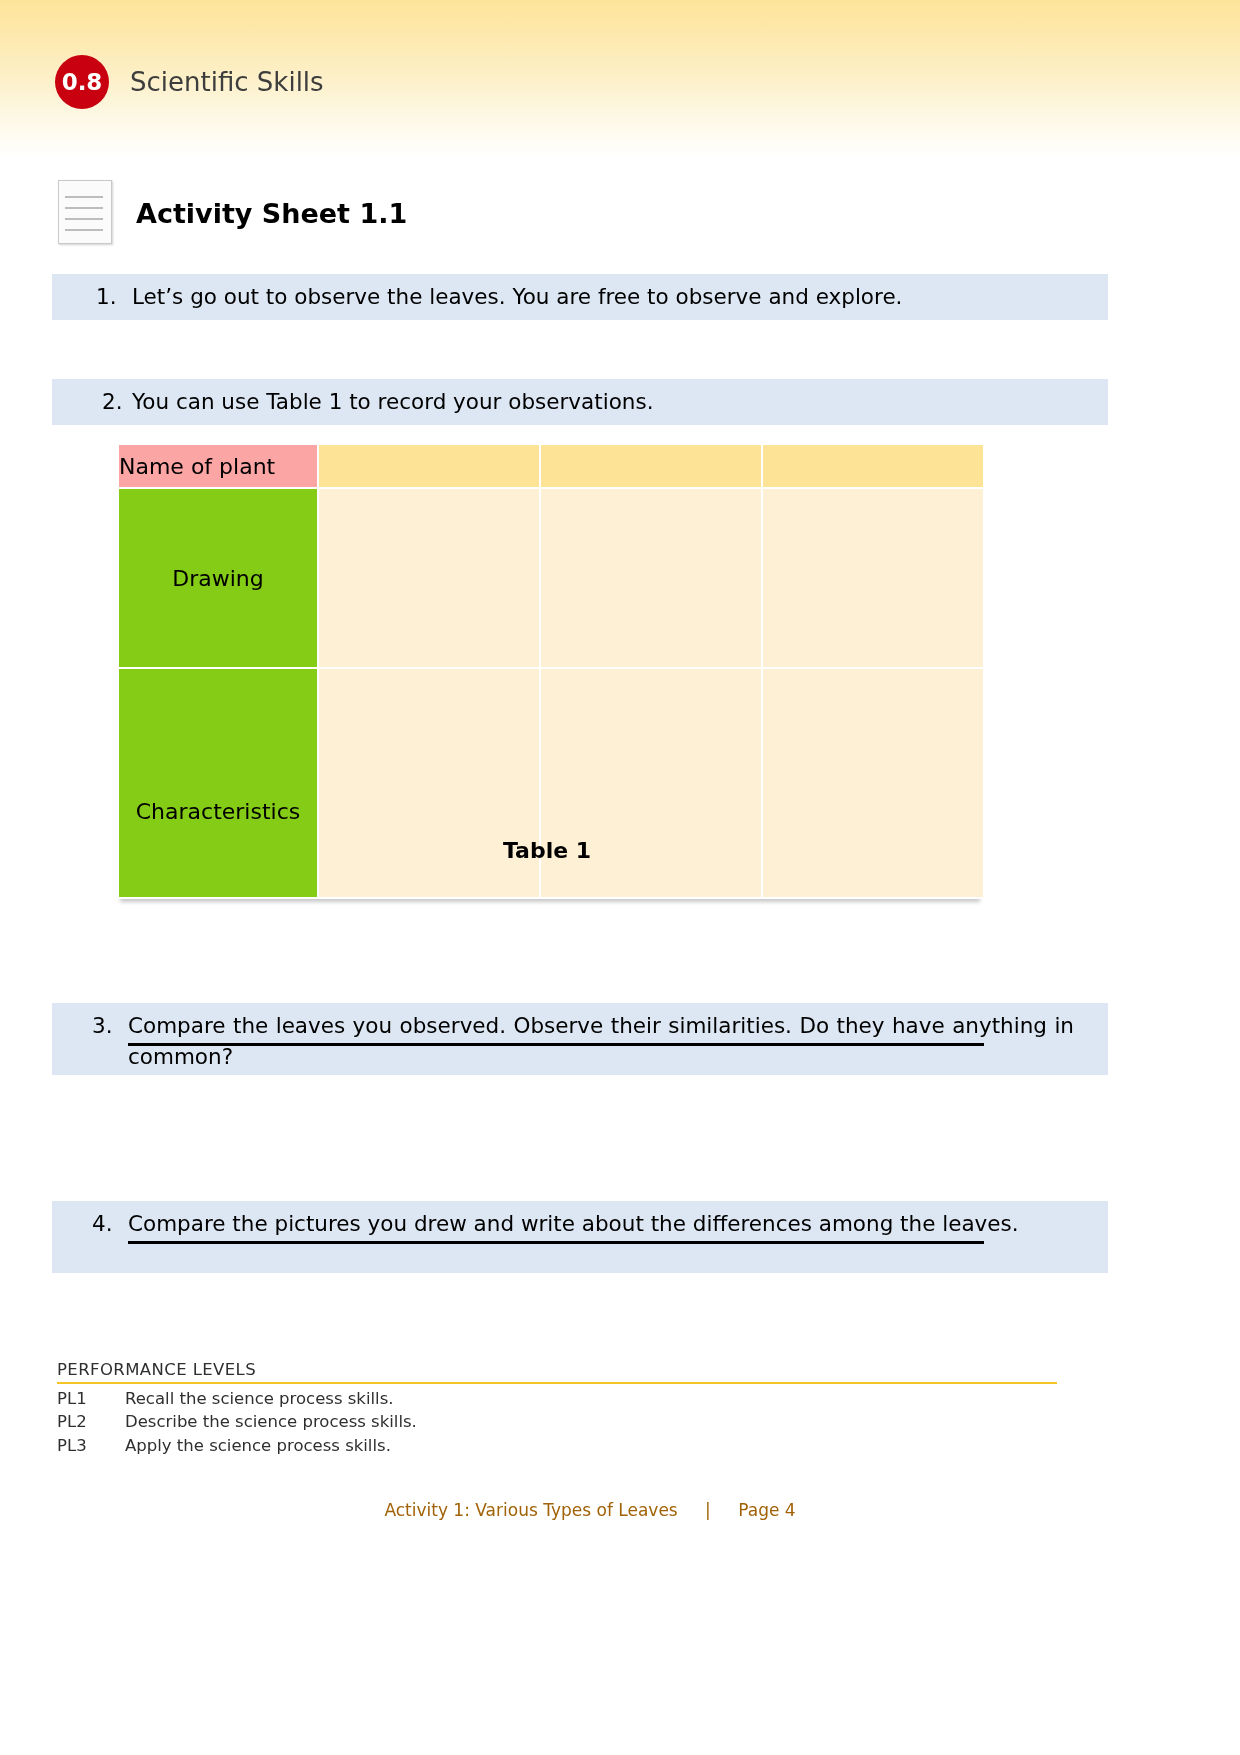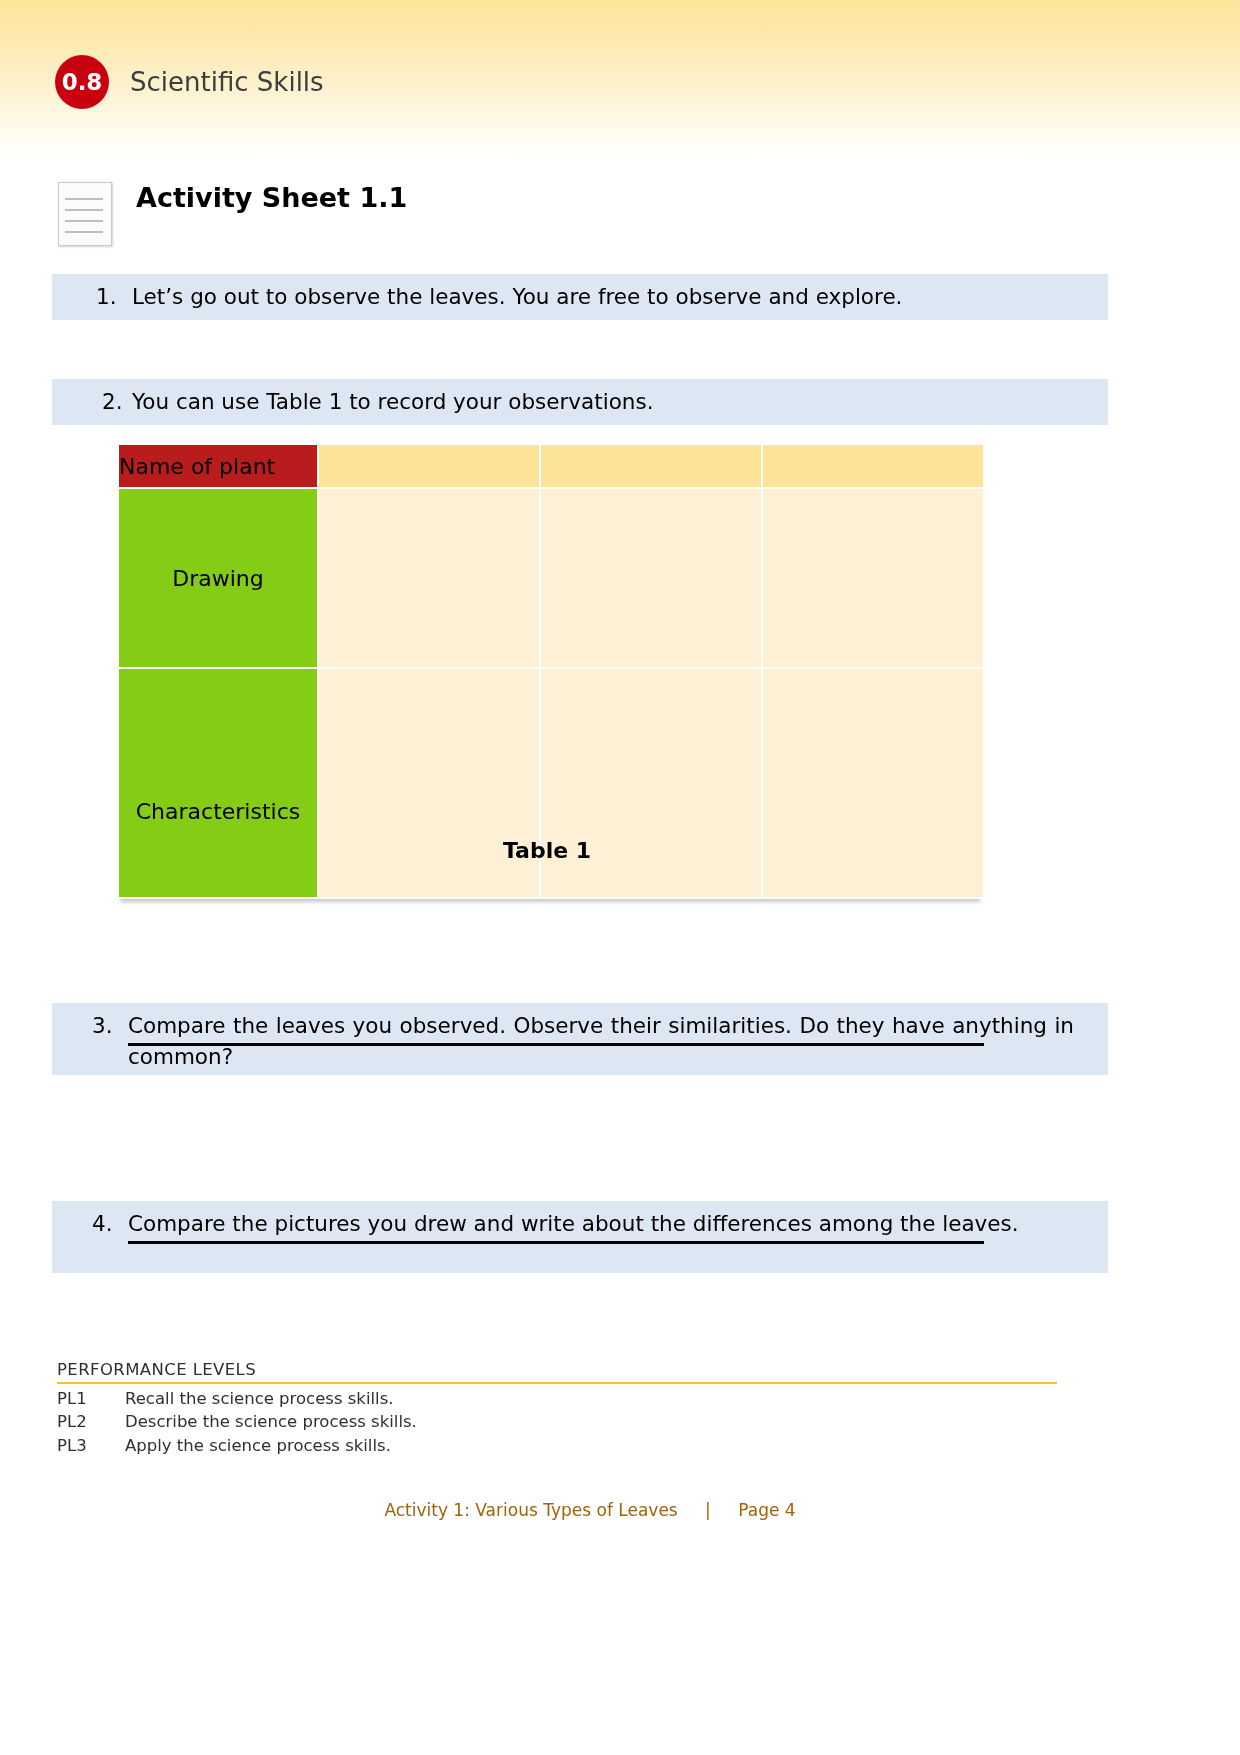--- a/index.html
+++ b/index.html
@@ -47,20 +47,21 @@
     font-size: 26px;
     color: #3d3d3d;
     font-weight: 400;
   }
 
   
   .sheet-title-row {
     position: absolute;
     left: 58px; top: 182px;
     display: flex;
+    align-items: center;
     height: 62px;
   }
   .sheet-icon {
     position: relative;
     width: 56px;
     height: 66px;
   }
   .sheet-icon .page {
     position: absolute;
     left: 0; top: 0;
@@ -129,21 +130,21 @@
     border-spacing: 2px;
     width: 860px;
     background: #ffffff;
     table-layout: fixed;
   }
   table.obs-table td {
     padding: 0;
     vertical-align: middle;
   }
   td.hdr-label {
-    background: #b91c1c;
+    background: #fca5a5;
     height: 42px;
     font-size: 22px;
     color: #000000;
     padding-left: 12px;
     text-align: left;
   }
   td.hdr-blank {
     background: #fde396;
     height: 42px;
   }

